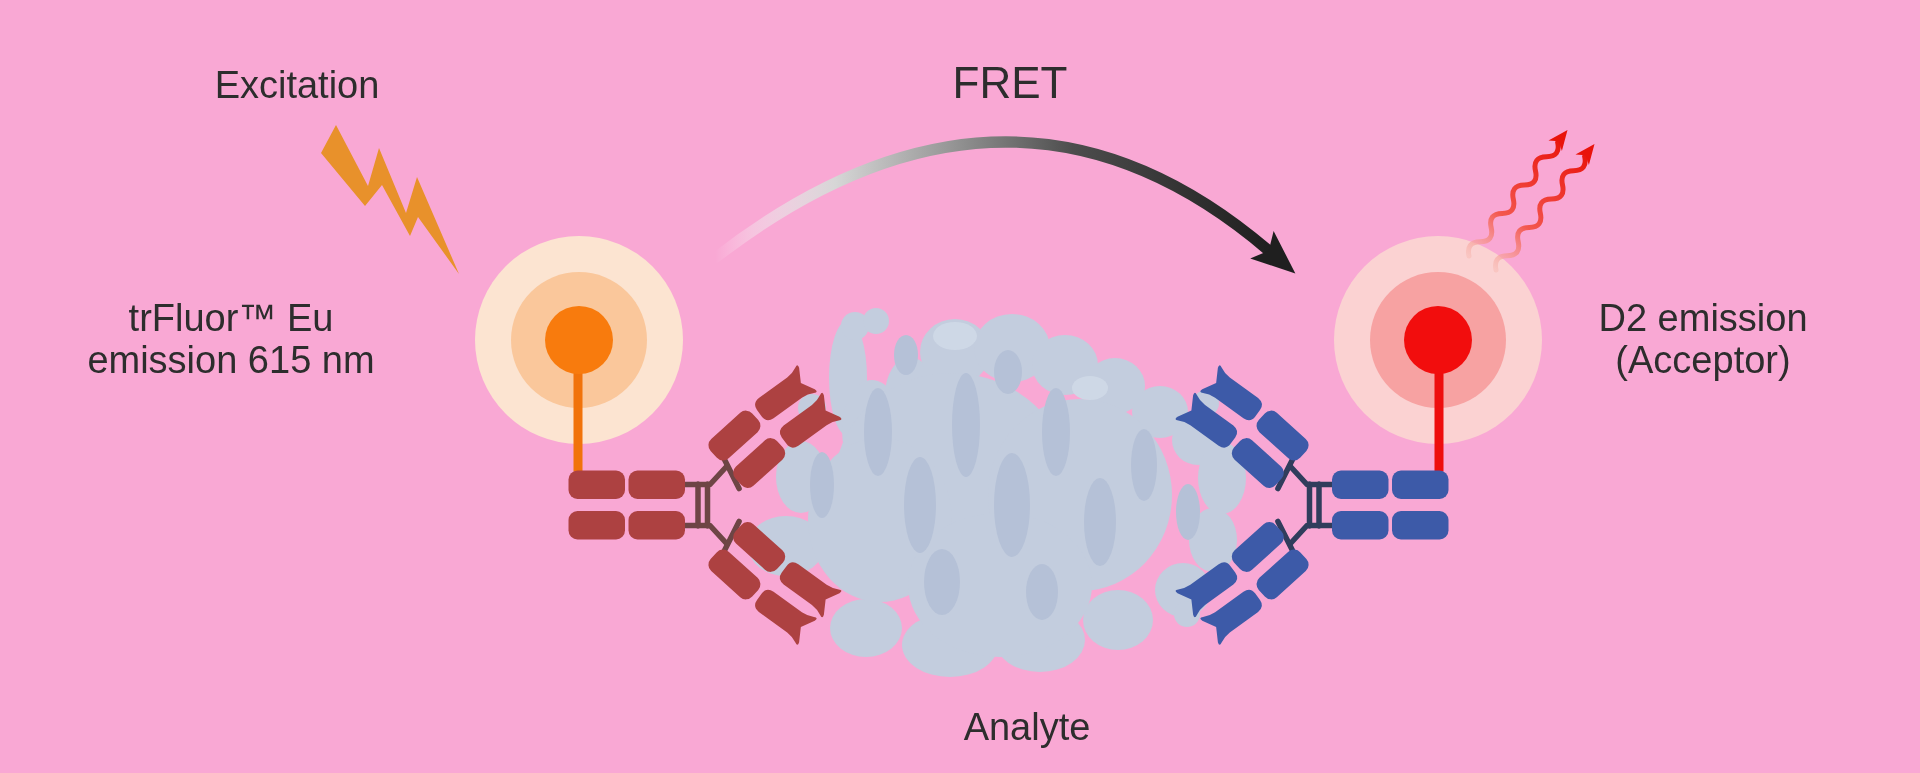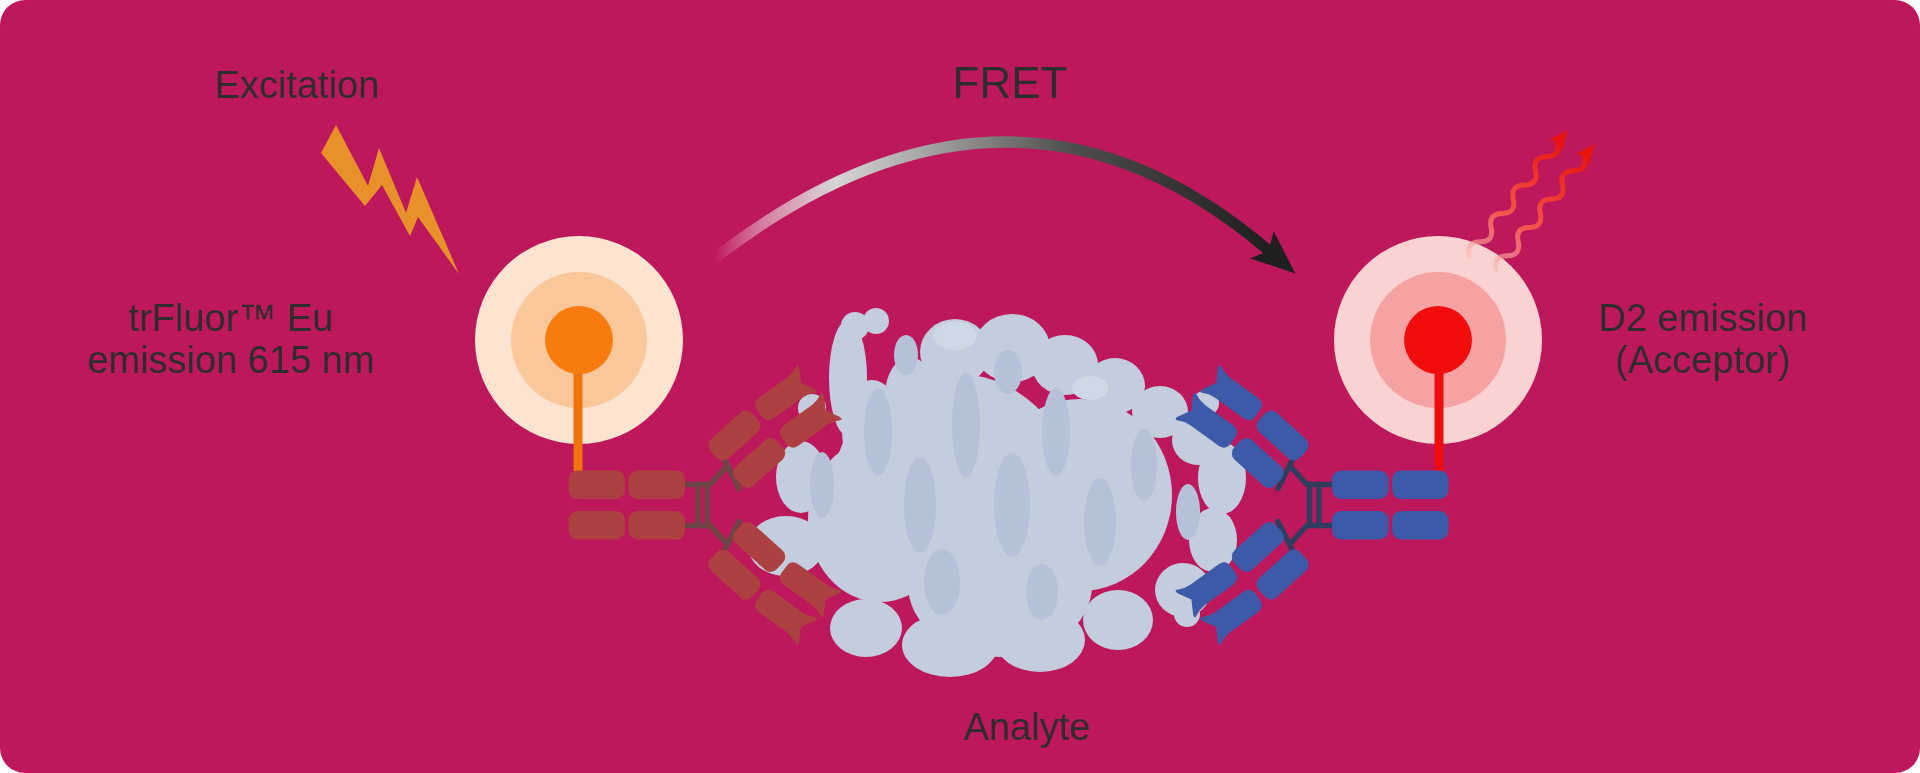--- a/index.html
+++ b/index.html
@@ -4,24 +4,23 @@
 <style>
   html, body {
     margin: 0;
     padding: 0;
     background: #ffffff;
   }
   .stage {
     position: relative;
     width: 1920px;
     height: 773px;
-    background: #be185d;
+    background: #f9a8d4;
     overflow: hidden;
     font-family: "Liberation Sans", sans-serif;
-    border-radius: 25px;
   }
   svg { display: block; }
   text {
     font-family: "Liberation Sans", sans-serif;
     fill: #2d2d2d;
   }
   .label { font-size: 38px; }
   .fret-label { font-size: 44px; }
   .seg  { fill: var(--seg); }
   .hinge-line { stroke: var(--hinge); fill: none; stroke-linecap: round; stroke-linejoin: round; }

